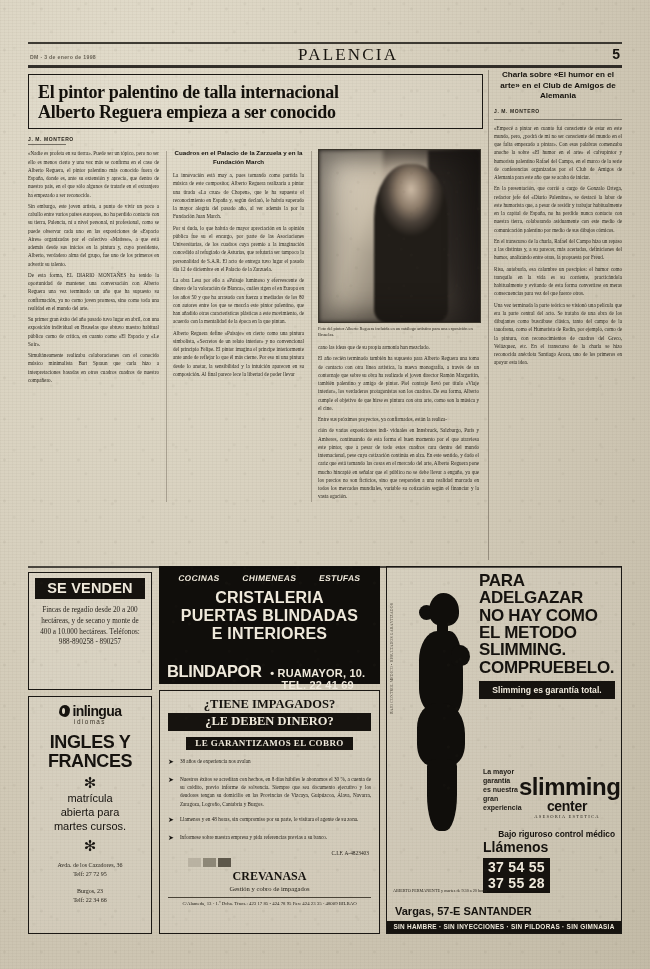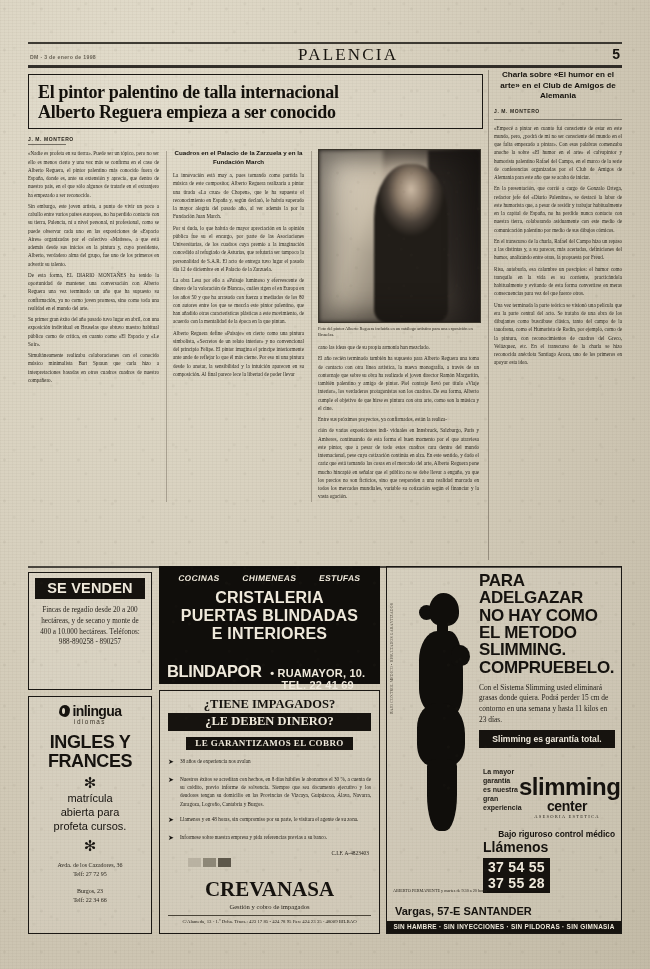--- a/index.html
+++ b/index.html
@@ -138,21 +138,21 @@
   .impa-h2{font-family:"Liberation Serif",serif;font-weight:bold;font-size:12.5px;color:#efe9db;background:#16130f;
            text-align:center;margin-top:1px;padding:1px 0 2px;}
   .impa-h3{font-family:"Liberation Serif",serif;font-weight:bold;font-size:9px;color:#efe9db;background:#16130f;
            text-align:center;margin:6px 18px 7px;padding:1px 0 2px;letter-spacing:.4px;}
   .impa-li{display:flex;gap:6px;margin-bottom:7px;}
   .impa-bul{color:#16130f;font-size:7px;line-height:1.5;}
   .impa-tx{font-size:5.2px;line-height:1.62;color:#26221b;text-align:justify;flex:1;filter:blur(.15px);}
   .impa-cif{font-size:5.4px;color:#26221b;text-align:right;margin:4px 2px 0 0;}
   .impa-swatch{display:flex;gap:2px;justify-content:flex-start;margin:2px 0 2px 20px;}
   .impa-swatch i{display:block;width:13px;height:9px;}
-  .crev{font-family:"Liberation Serif",serif;font-weight:bold;font-size:21px;color:#16130f;text-align:center;margin-top:10px;}
+  .crev{font-family:"Liberation Serif",serif;font-weight:bold;font-size:12px;color:#16130f;text-align:center;margin-top:2px;}
   .crev-sub{font-size:6.6px;color:#26221b;text-align:center;margin-top:1px;}
   .crev-addr{font-size:4.8px;color:#26221b;text-align:center;margin-top:5px;
              border-top:1px solid #4a4438;padding-top:3px;}
 
   
   .ad-slim{left:358px;top:0px;width:236px;height:368px;border:1.4px solid #1b1814;
            background:rgba(255,255,255,.08);padding:5px 6px;position:relative;overflow:hidden;}
   .slim-vert{position:absolute;left:3px;top:36px;writing-mode:vertical-rl;transform:rotate(180deg);
              font-size:3.8px;color:#3b352b;letter-spacing:.2px;}
   .slim-head{font-family:"Liberation Sans",sans-serif;font-weight:bold;font-size:17px;line-height:1.02;
@@ -285,21 +285,21 @@
       <div class="ling-logo">
         <span class="ling-mark"></span>
         <span class="ling-name">inlingua</span>
       </div>
       <div class="ling-sub">idiomas</div>
       <div class="ling-big">INGLES Y</div>
       <div class="ling-big" style="margin-top:0;">FRANCES</div>
       <div class="ling-star">✻</div>
       <div class="ling-mid">matrícula</div>
       <div class="ling-mid">abierta para</div>
-      <div class="ling-mid">profeta cursos.</div>
+      <div class="ling-mid">martes cursos.</div>
       <div class="ling-star">✻</div>
       <div class="ling-addr">Avda. de los Cazadores, 36</div>
       <div class="ling-addr" style="margin-top:0;">Telf: 27 72 95</div>
       <div class="ling-addr">Burgos, 23</div>
       <div class="ling-addr" style="margin-top:0;">Telf: 22 34 66</div>
     </div>
 
     <div class="ad ad-crist">
       <div class="crist-top">
         <span>COCINAS</span>
@@ -364,21 +364,20 @@
       </div>
 
       <div class="slim-head">
         <div>PARA ADELGAZAR</div>
         <div>NO HAY COMO</div>
         <div>EL METODO</div>
         <div>SLIMMING.</div>
         <div>COMPRUEBELO.</div>
       </div>
 
-      <div class="slim-body">Con el Sistema Slimming usted eliminará grasas donde quiera. Podrá perder 15 cm de contorno en una semana y hasta 11 kilos en 23 días.</div>
       <div class="slim-guar">Slimming es garantía total.</div>
 
       <div class="slim-mid">
         <div style="font-size:7px;line-height:1.3;color:#201d17;font-family:'Liberation Sans',sans-serif;font-weight:bold;">
           <div>La mayor</div>
           <div>garantía</div>
           <div>es nuestra</div>
           <div>gran</div>
           <div>experiencia</div>
         </div>

